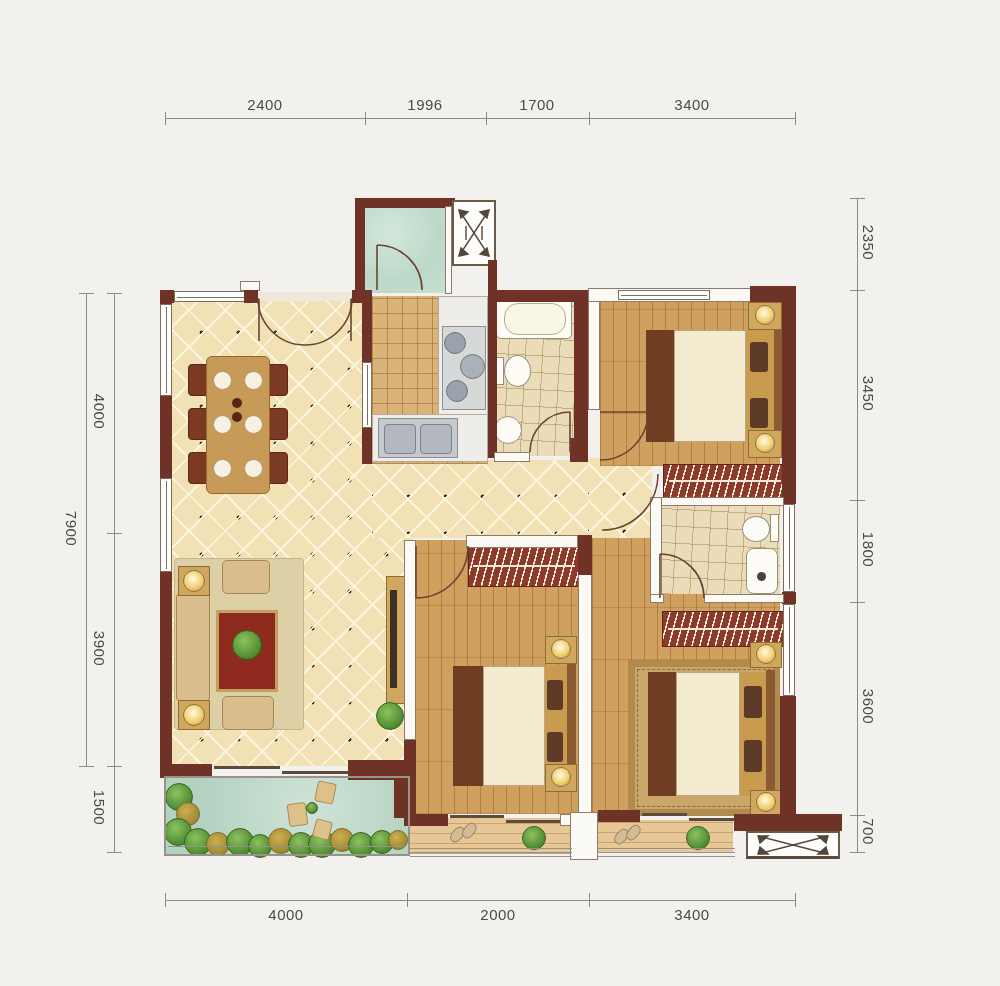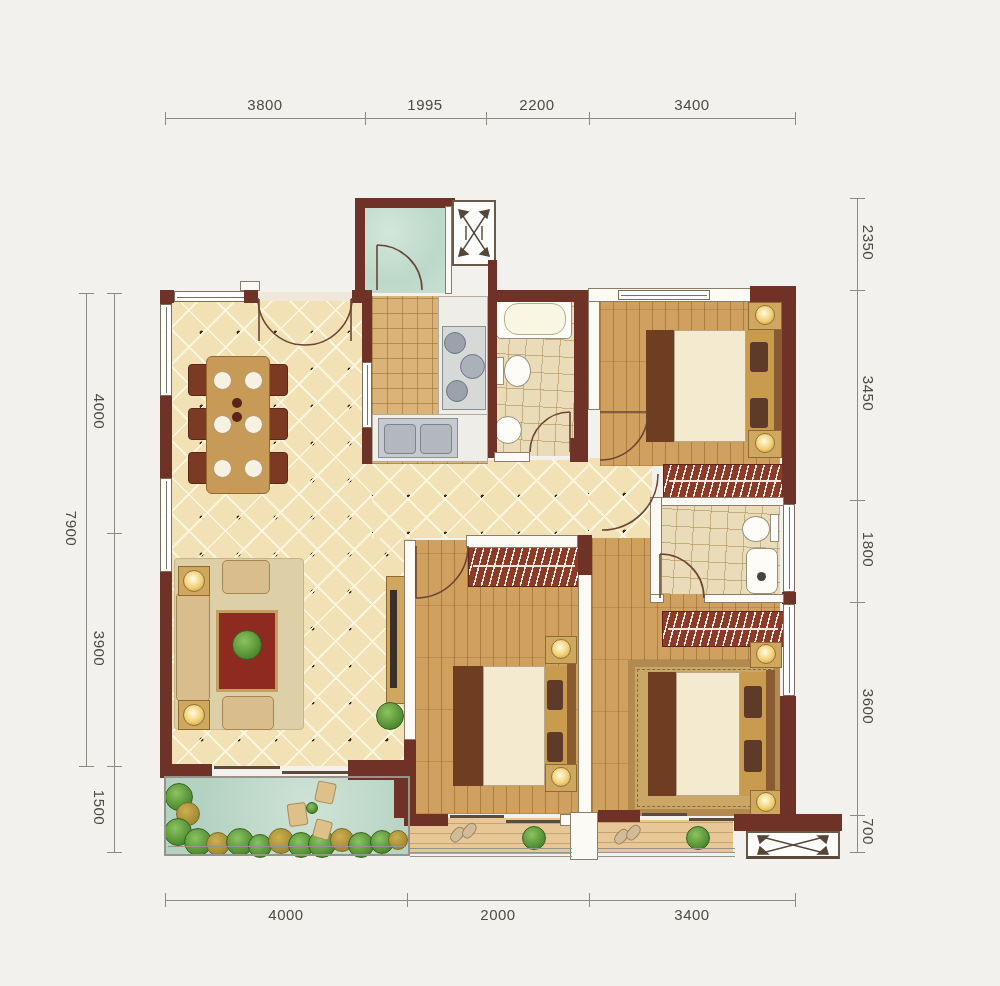--- a/index.html
+++ b/index.html
@@ -311,23 +311,23 @@
       <polygon points="828,854 818,854 826,847"></polygon>
     </g>
   </svg>
 
   <div class="dimline" style="left:165px;top:118px;width:630px;height:1px;"></div>
   <div class="dimtick" style="left:165px;top:112px;width:1px;height:13px;"></div>
   <div class="dimtick" style="left:365px;top:112px;width:1px;height:13px;"></div>
   <div class="dimtick" style="left:486px;top:112px;width:1px;height:13px;"></div>
   <div class="dimtick" style="left:589px;top:112px;width:1px;height:13px;"></div>
   <div class="dimtick" style="left:795px;top:112px;width:1px;height:13px;"></div>
-  <span class="dimlab" style="left:230px;top:96px;width:70px;">3800</span>
-  <span class="dimlab" style="left:390px;top:96px;width:70px;">1995</span>
-  <span class="dimlab" style="left:502px;top:96px;width:70px;">2200</span>
+  <span class="dimlab" style="left:230px;top:96px;width:70px;">2400</span>
+  <span class="dimlab" style="left:390px;top:96px;width:70px;">1996</span>
+  <span class="dimlab" style="left:502px;top:96px;width:70px;">1700</span>
   <span class="dimlab" style="left:657px;top:96px;width:70px;">3400</span>
 
   <div class="dimline" style="left:165px;top:900px;width:630px;height:1px;"></div>
   <div class="dimtick" style="left:165px;top:893px;width:1px;height:14px;"></div>
   <div class="dimtick" style="left:407px;top:893px;width:1px;height:14px;"></div>
   <div class="dimtick" style="left:589px;top:893px;width:1px;height:14px;"></div>
   <div class="dimtick" style="left:795px;top:893px;width:1px;height:14px;"></div>
   <span class="dimlab" style="left:251px;top:906px;width:70px;">4000</span>
   <span class="dimlab" style="left:463px;top:906px;width:70px;">2000</span>
   <span class="dimlab" style="left:657px;top:906px;width:70px;">3400</span>

